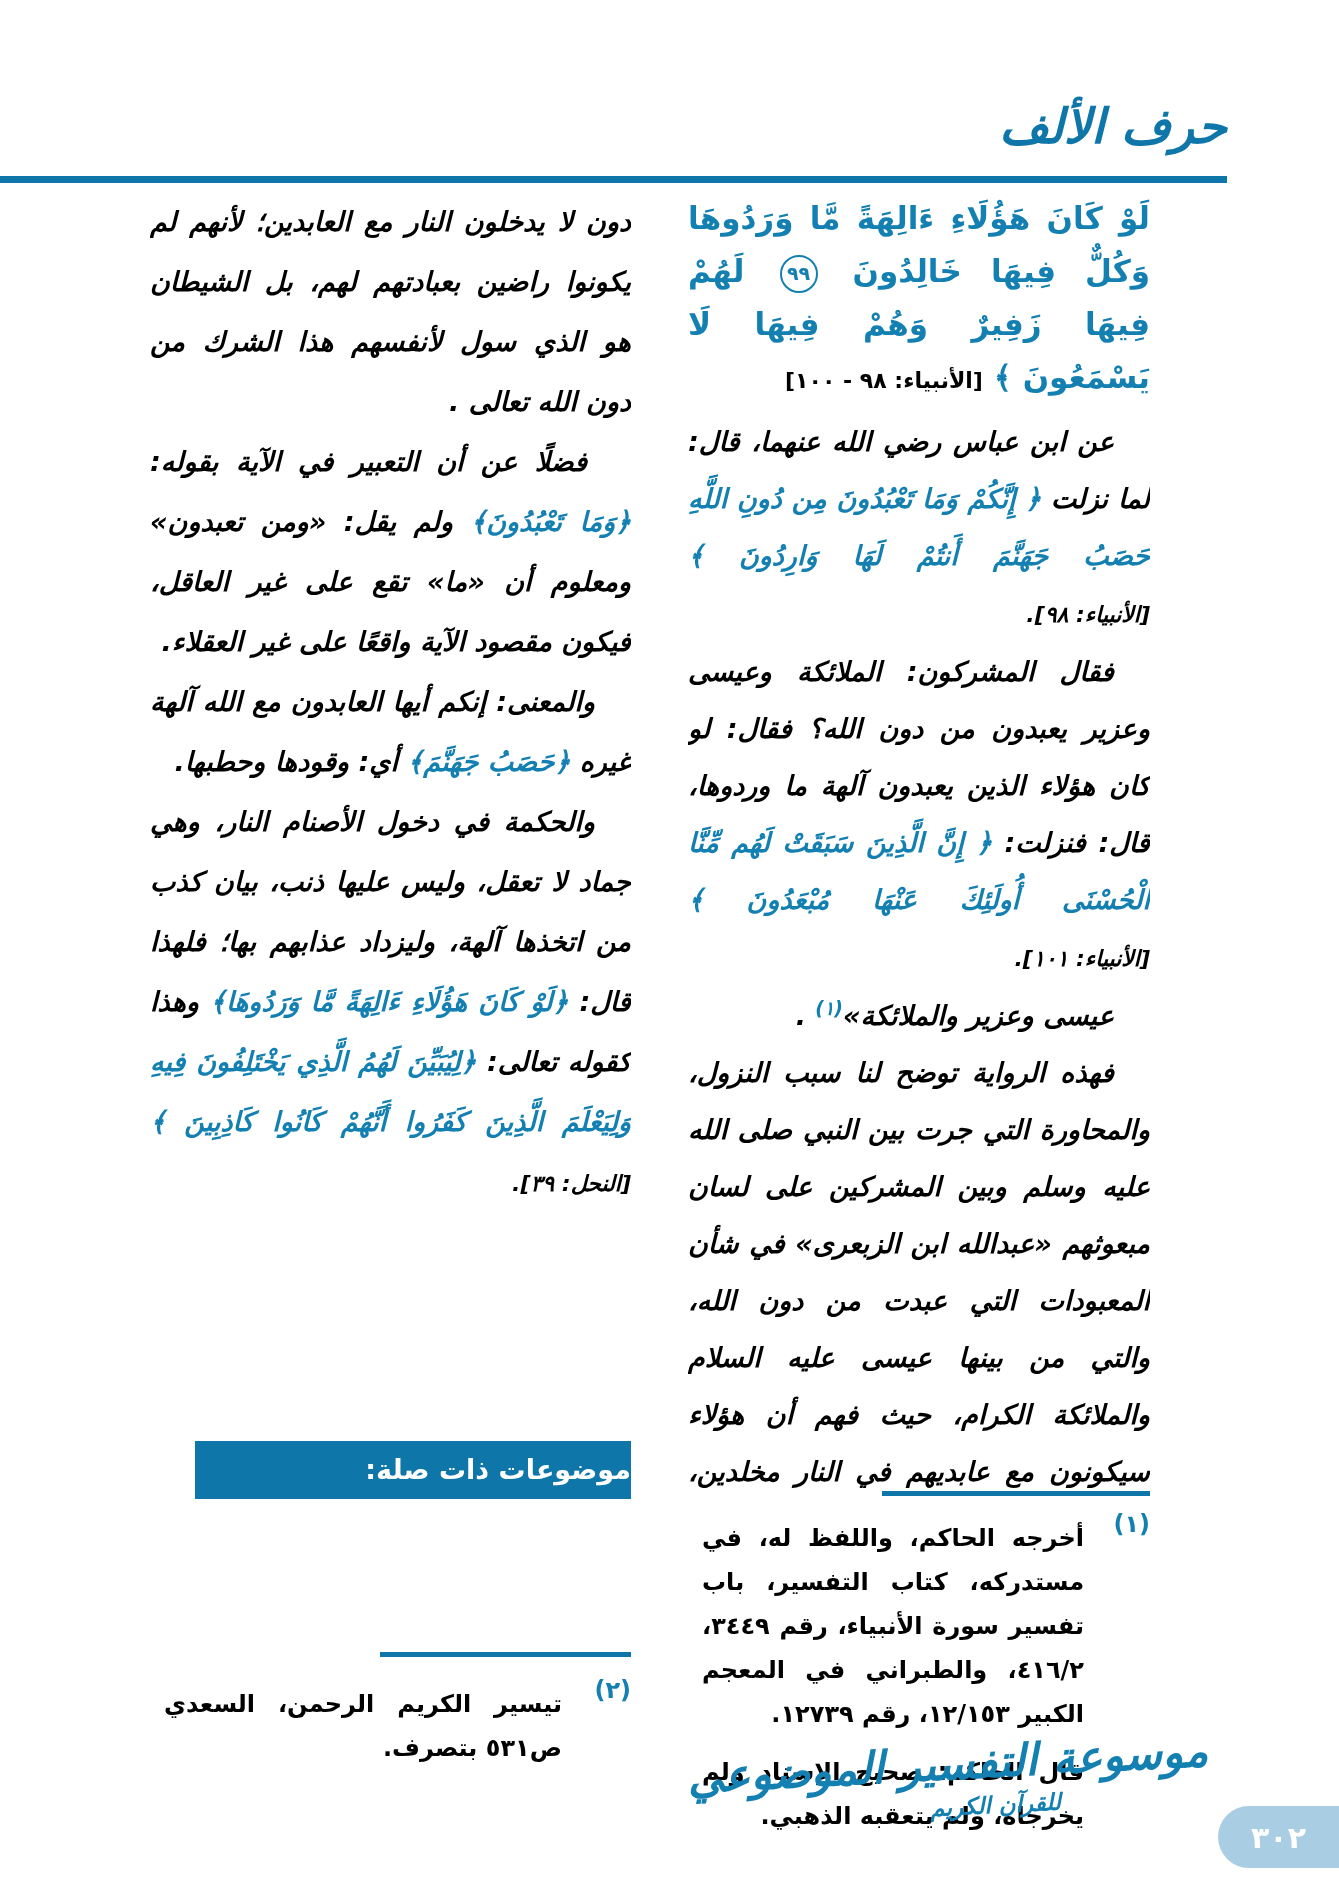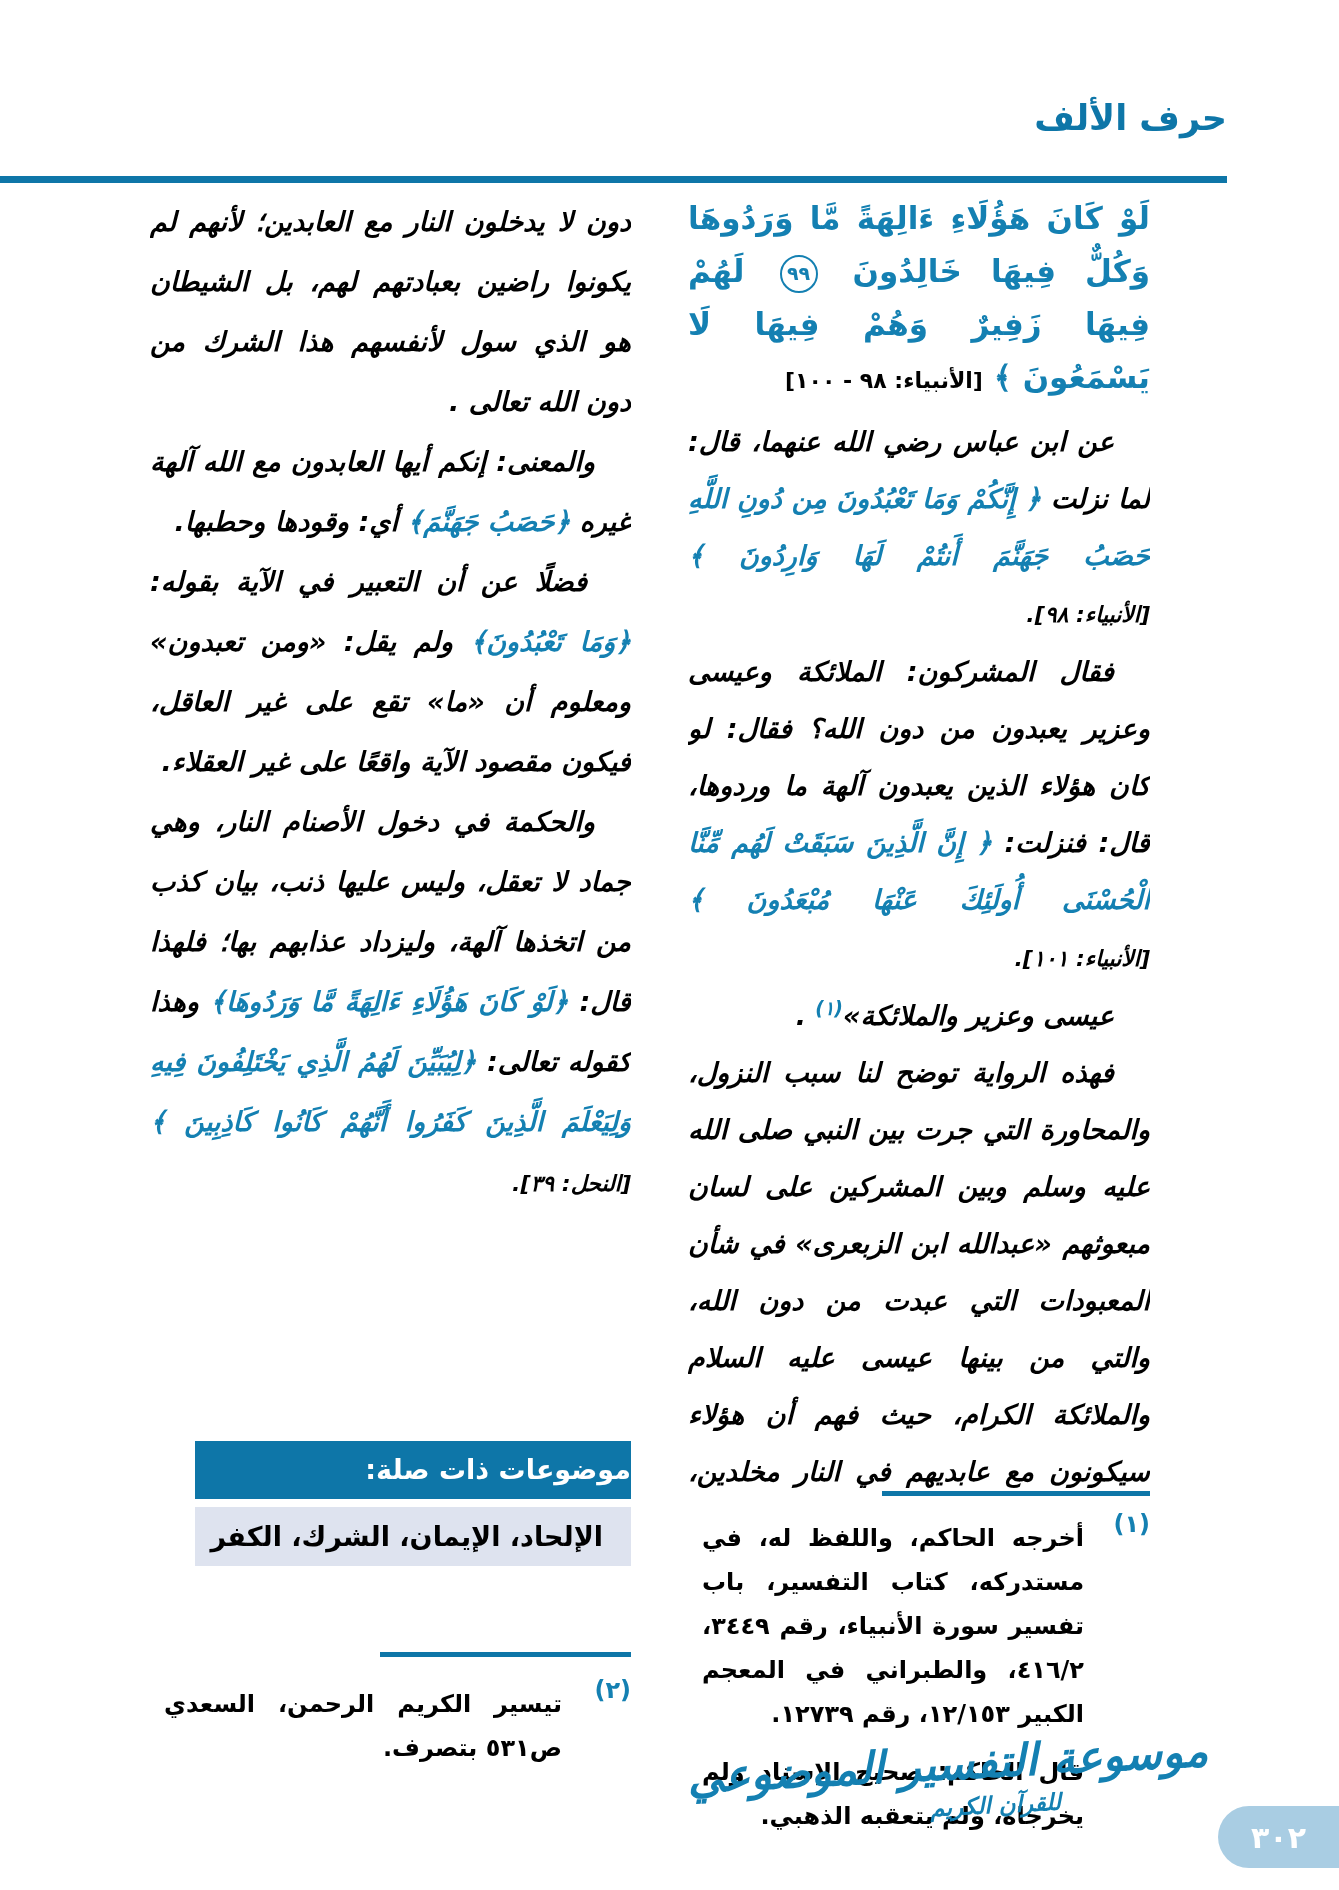--- a/index.html
+++ b/index.html
@@ -3,21 +3,21 @@
 <meta charset="utf-8">
 <style>
   html,body{margin:0;padding:0;background:#ffffff;}
   .page{
     position:relative;width:1339px;height:1890px;background:#ffffff;overflow:hidden;
     font-family:"DejaVu Sans","Liberation Sans",sans-serif;direction:rtl;
   }
   
   .header-title{
     position:absolute;top:98px;right:112px;
-    font-weight:700;font-size:35px;color:#0e76a8;
+    font-style:italic;font-weight:700;font-size:48px;color:#0e76a8;
     letter-spacing:0;white-space:nowrap;
   }
   .header-rule{position:absolute;top:176px;left:0;width:1227px;height:7px;background:#0e76a8;}
   
   .col{position:absolute;top:192px;color:#000;}
   .col-right{right:189px;width:462px;height:1300px;overflow:hidden;}
   .col-left{left:150px;width:481px;height:1250px;overflow:hidden;}
   .col p{margin:0;text-align:justify;}
   .body-p{font-size:27px;font-weight:700;line-height:57px;font-style:italic;}
   .col-left .body-p{line-height:60px;}
@@ -102,43 +102,42 @@
       <span>عيسى وعزير والملائكة»</span><sup class="fnm">(١)</sup><span> .</span>
     </p>
 
     <p class="body-p indent">فهذه الرواية توضح لنا سبب النزول، والمحاورة التي جرت بين النبي صلى الله عليه وسلم وبين المشركين على لسان مبعوثهم «عبدالله ابن الزبعرى» في شأن المعبودات التي عبدت من دون الله، والتي من بينها عيسى عليه السلام والملائكة الكرام، حيث فهم أن هؤلاء سيكونون مع عابديهم في النار مخلدين، لكن جاء الرد في الآية التالية بأن هؤلاء الذين عبدوا من</p>
   </section>
 
   <section class="col col-left">
     <p class="body-p">دون لا يدخلون النار مع العابدين؛ لأنهم لم يكونوا راضين بعبادتهم لهم، بل الشيطان هو الذي سول لأنفسهم هذا الشرك من دون الله تعالى .</p>
 
     <p class="body-p indent">
+      <span>فضلًا عن أن التعبير في الآية بقوله: </span>
+      <span class="q">﴿وَمَا تَعْبُدُونَ﴾</span>
+      <span> ولم يقل: «ومن تعبدون» ومعلوم أن «ما» تقع على غير العاقل، فيكون مقصود الآية واقعًا على غير العقلاء.</span>
+    </p>
+
+    <p class="body-p indent">
       <span>والمعنى: إنكم أيها العابدون مع الله آلهة غيره </span>
       <span class="q">﴿حَصَبُ جَهَنَّمَ﴾</span>
       <span> أي: وقودها وحطبها.</span>
-    </p>
-
-    <p class="body-p indent">
-      <span>فضلًا عن أن التعبير في الآية بقوله: </span>
-      <span class="q">﴿وَمَا تَعْبُدُونَ﴾</span>
-      <span> ولم يقل: «ومن تعبدون» ومعلوم أن «ما» تقع على غير العاقل، فيكون مقصود الآية واقعًا على غير العقلاء.</span>
     </p>
 
     <p class="body-p indent">
       <span>والحكمة في دخول الأصنام النار، وهي جماد لا تعقل، وليس عليها ذنب، بيان كذب من اتخذها آلهة، وليزداد عذابهم بها؛ فلهذا قال: </span>
       <span class="q">﴿لَوْ كَانَ هَؤُلَاءِ ءَالِهَةً مَّا وَرَدُوهَا﴾</span>
       <span> وهذا كقوله تعالى: </span>
       <span class="q">﴿لِيُبَيِّنَ لَهُمُ الَّذِي يَخْتَلِفُونَ فِيهِ وَلِيَعْلَمَ الَّذِينَ كَفَرُوا أَنَّهُمْ كَانُوا كَاذِبِينَ ﴾</span>
       <span class="vref"> [النحل: ٣٩].</span>
     </p>
 
   </section>
 
   <div class="topics-title">موضوعات ذات صلة:</div>
-  <div class="topics-row">الإلحاد، الإيمان، الشرك، الكفر</div>
 
   <div class="fn-sep-right"></div>
   <div class="fn-sep-left"></div>
 
   <div class="footnote footnote-1">
     <span class="fn-mark">(١)</span>
     <p>أخرجه الحاكم، واللفظ له، في مستدركه، كتاب التفسير، باب تفسير سورة الأنبياء، رقم ٣٤٤٩، ٤١٦/٢، والطبراني في المعجم الكبير ١٢/١٥٣، رقم ١٢٧٣٩.</p>
     <p>قال الحاكم: صحيح الإسناد ولم يخرجاه، ولم يتعقبه الذهبي.</p>
   </div>
 

